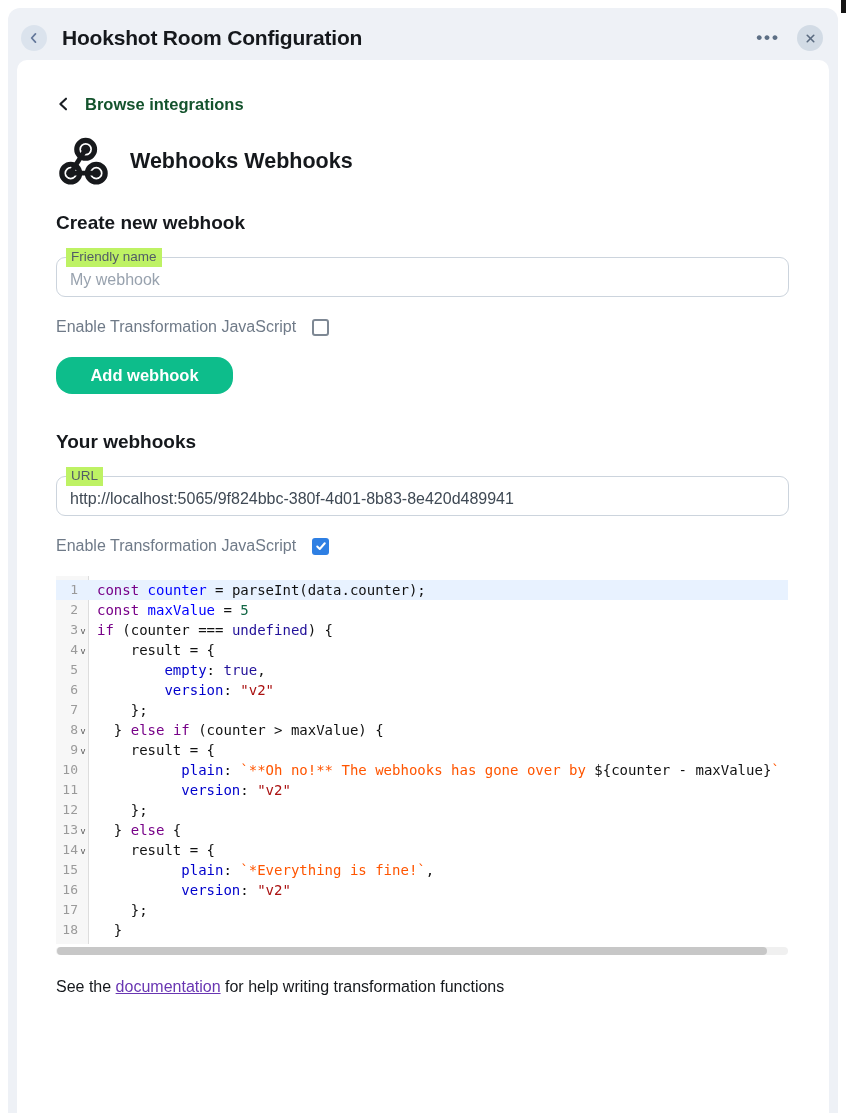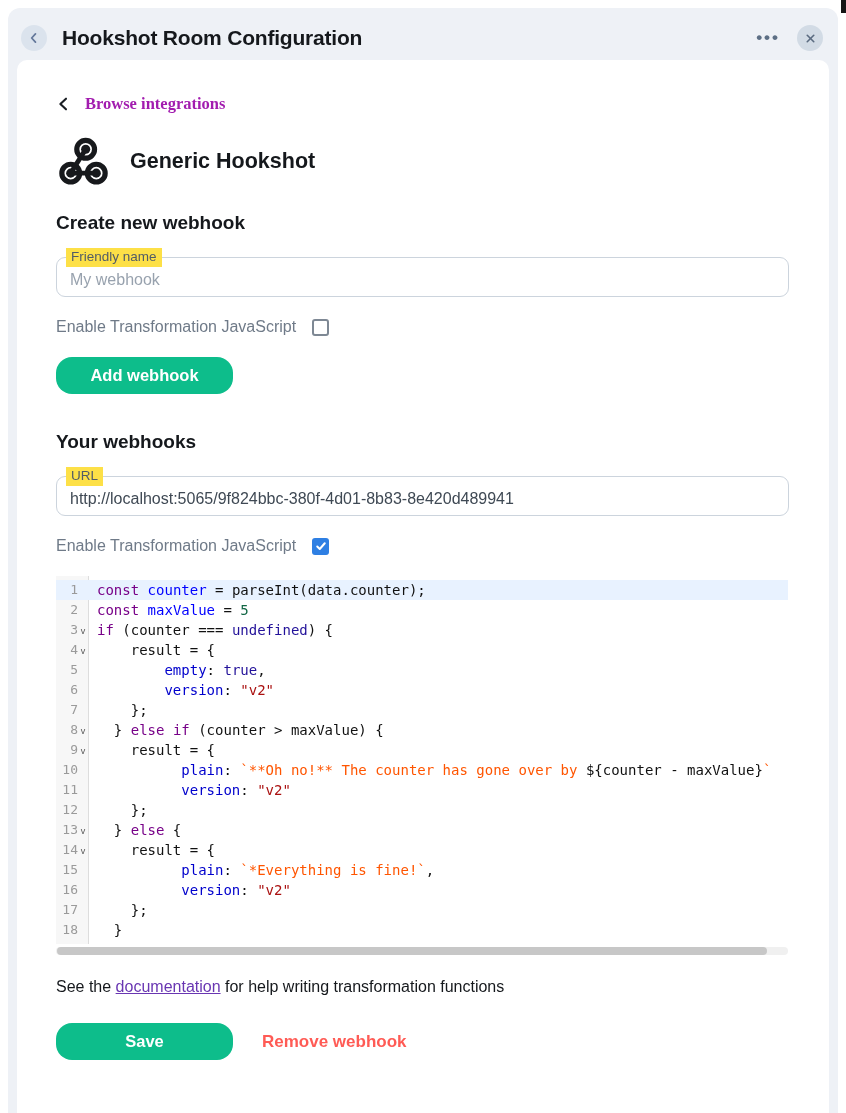--- a/index.html
+++ b/index.html
@@ -18,34 +18,34 @@
   .spacer { flex:1; }
   .dots { color:#5d6f85; font-size:17px; font-weight:700; letter-spacing:2px;
           margin-right:17px; background:none; border:none; cursor:pointer; }
   .close-circle { background:#d2dbe5; }
 
   .card { margin:0 9px; background:#fff; border-radius:10px 10px 0 0; height:1060px;
           padding:34px 40px 0 39px; overflow:hidden; }
 
   .browse-row { display:flex; align-items:center; gap:14px; margin-bottom:21px;
                 cursor:pointer; width:max-content; }
-  .browse-label { font-size:16.5px; font-weight:600; color:#a21caf;font-family:Liberation Serif, serif; }
+  .browse-label { font-size:16.5px; font-weight:600; color:#14532d; }
 
   .integration-row { display:flex; align-items:center; gap:19px; margin-bottom:25px; }
   .integration-name { font-size:21.5px; font-weight:700; color:#15181c; }
 
   .section-title { font-size:19px; font-weight:700; color:#15181c; margin-bottom:23px; }
 
   .field { position:relative; height:40px; border:1.4px solid #ccd4dd; border-radius:9px;
            margin-bottom:21px; background:#fff; }
   .field input { width:100%; height:100%; border:none; outline:none; background:transparent;
                  padding:6px 13px 0; font-size:16px; color:#3f4954;
                  font-family:"Liberation Sans", sans-serif; }
   .field input::placeholder { color:#98a2ae; }
-  .flabel { position:absolute; top:-10px; left:9px; background:#fde047; padding:0 5px;
+  .flabel { position:absolute; top:-10px; left:9px; background:#bef264; padding:0 5px;
             font-size:13.5px; color:#525c66; line-height:1.4; }
 
   .check-row { display:flex; align-items:center; gap:16px; margin-bottom:21px; }
   .check-label { font-size:16px; color:#6f7a88; }
   .checkbox { width:17px; height:17px; border-radius:3px; display:flex; align-items:center;
               justify-content:center; cursor:pointer; }
   .checkbox.unchecked { border:2px solid #7e8894; background:#fff; }
   .checkbox.checked { background:var(--checkbox-blue); }
 
   .btn-green { display:inline-flex; align-items:center; justify-content:center;
@@ -133,21 +133,21 @@
             <line x1="13" y1="6.6" x2="6.1" y2="17.6" stroke-width="2.2"></line>
             <line x1="6.1" y1="17.6" x2="17.9" y2="17.6" stroke-width="2.2"></line>
           </g>
           <g fill="#17191c">
             <circle cx="13" cy="6.6" r="2.1"></circle>
             <circle cx="6.1" cy="17.6" r="2.1"></circle>
             <circle cx="17.9" cy="17.6" r="2.1"></circle>
           </g>
         </svg>
       </span>
-      <span class="integration-name">Generic Hookshot</span>
+      <span class="integration-name">Webhooks Webhooks</span>
     </div>
 
     <div class="section-title">Create new webhook</div>
 
     <div class="field">
       <span class="flabel">Friendly name</span>
       <input type="text" placeholder="My webhook" style="">
     </div>
 
     <div class="check-row">
@@ -222,21 +222,21 @@
             <span class="c"><span class="tok-pl">  } </span><span class="tok-kw">else</span><span class="tok-pl"> </span><span class="tok-kw">if</span><span class="tok-pl"> (counter &gt; maxValue) {</span></span>
           </div>
           <div class="crow">
             <span class="g">9</span>
             <span class="f">v</span>
             <span class="c"><span class="tok-pl">    result = {</span></span>
           </div>
           <div class="crow">
             <span class="g">10</span>
             <span class="f"></span>
-            <span class="c"><span class="tok-pl">          </span><span class="tok-prop">plain</span><span class="tok-pl">: </span><span class="tok-str2">`**Oh no!** The counter has gone over by </span><span class="tok-pl">${counter - maxValue}</span><span class="tok-str2">`</span></span>
+            <span class="c"><span class="tok-pl">          </span><span class="tok-prop">plain</span><span class="tok-pl">: </span><span class="tok-str2">`**Oh no!** The webhooks has gone over by </span><span class="tok-pl">${counter - maxValue}</span><span class="tok-str2">`</span></span>
           </div>
           <div class="crow">
             <span class="g">11</span>
             <span class="f"></span>
             <span class="c"><span class="tok-pl">          </span><span class="tok-prop">version</span><span class="tok-pl">: </span><span class="tok-str">"v2"</span></span>
           </div>
           <div class="crow">
             <span class="g">12</span>
             <span class="f"></span>
             <span class="c"><span class="tok-pl">    };</span></span>
@@ -275,19 +275,15 @@
       <div class="pad-row">
           <span class="gpad"></span>
         </div>
       <div class="hscroll">
         <div class="hthumb"></div>
       </div>
     </div>
 
     <div class="doc-line"><span>See the </span><a class="doc-link">documentation</a><span> for help writing transformation functions</span></div>
 
-    <div class="actions">
-      <button class="btn-green">Save</button>
-      <button class="remove-btn">Remove webhook</button>
-    </div>
 
   </div>
 </div>
 
 </body></html>

